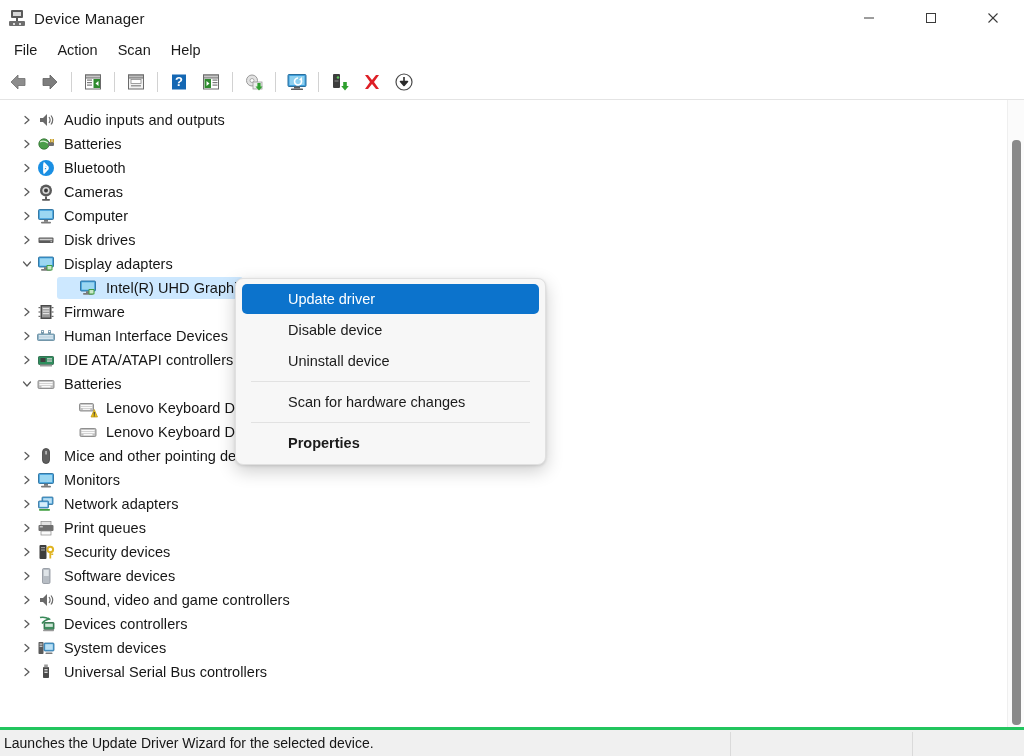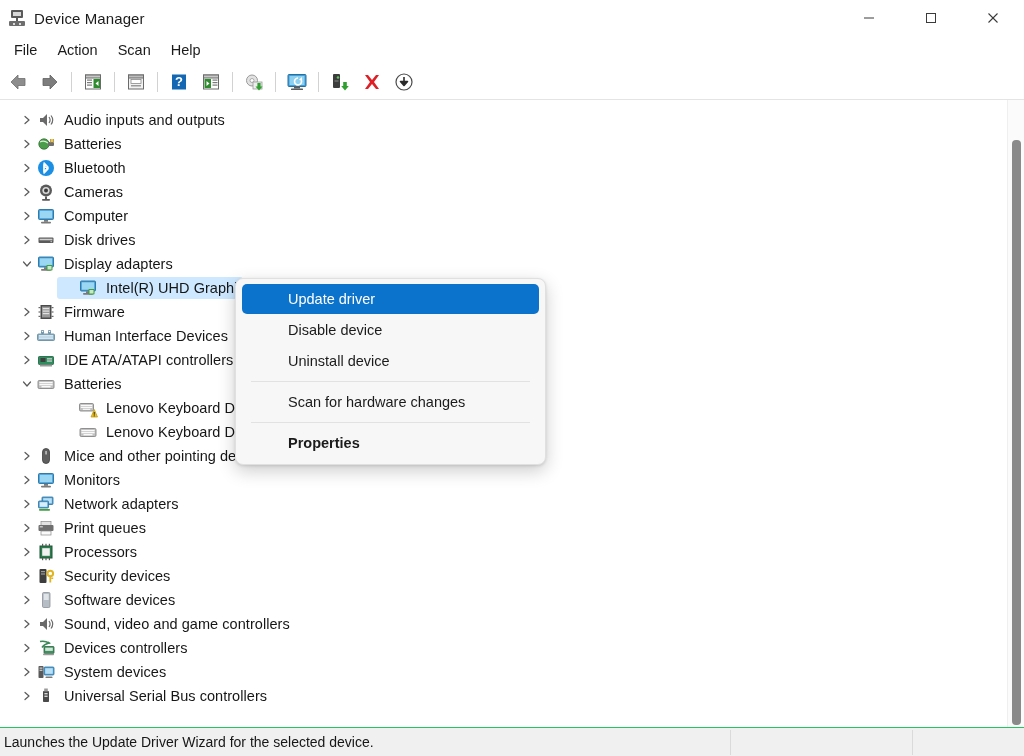--- a/index.html
+++ b/index.html
@@ -204,21 +204,21 @@
     background: #e2e2e2;
     margin: 5px 12px 5px 12px;
   }
 
   
   .statusbar {
     position: absolute;
     left: 0; bottom: 0;
     width: 1024px; height: 29px;
     background: #f0f0f0;
-    border-top: 1px solid #22c55e;
+    border-top: 3px solid #22c55e;
     display: flex; align-items: center;
   }
   .status-text {
     font-size: 14px; color: #161616;
     padding-left: 4px;
     white-space: nowrap;
   }
   .status-div {
     position: absolute;
     top: 2px;
@@ -711,42 +711,20 @@
         </div>
         <div class="row level0">
           <div class="cell">
             <div class="chev">
               <svg width="10" height="10" viewBox="0 0 10 10">
                 <path d="M3 1.5 L7 5 L3 8.5" fill="none" stroke="currentColor" stroke-width="1.2" stroke-linecap="round" stroke-linejoin="round"></path>
               </svg>
             </div>
             <div class="ico">
               <svg width="20" height="20" viewBox="0 0 20 20">
-                <rect x="4" y="4" width="12" height="12" fill="#2e7d4f" stroke="#1d5434" stroke-width="1"></rect>
-                <rect x="6.2" y="6.2" width="7.6" height="7.6" fill="#f2f2f2"></rect>
-                <rect x="6" y="1.8" width="1.2" height="2.2" fill="#5a5a5a"></rect>
-                <rect x="9.4" y="1.8" width="1.2" height="2.2" fill="#5a5a5a"></rect>
-                <rect x="12.8" y="1.8" width="1.2" height="2.2" fill="#5a5a5a"></rect>
-                <rect x="6" y="16" width="1.2" height="2.2" fill="#5a5a5a"></rect>
-                <rect x="9.4" y="16" width="1.2" height="2.2" fill="#5a5a5a"></rect>
-                <rect x="12.8" y="16" width="1.2" height="2.2" fill="#5a5a5a"></rect>
-              </svg>
-            </div>
-            <div class="label">Processors</div>
-          </div>
-        </div>
-        <div class="row level0">
-          <div class="cell">
-            <div class="chev">
-              <svg width="10" height="10" viewBox="0 0 10 10">
-                <path d="M3 1.5 L7 5 L3 8.5" fill="none" stroke="currentColor" stroke-width="1.2" stroke-linecap="round" stroke-linejoin="round"></path>
-              </svg>
-            </div>
-            <div class="ico">
-              <svg width="20" height="20" viewBox="0 0 20 20">
                 <rect x="3.5" y="3" width="7" height="14" rx="1" fill="#3d3d3d"></rect>
                 <rect x="5" y="5" width="4" height="1.2" fill="#9a9a9a"></rect>
                 <rect x="5" y="7.4" width="4" height="1.2" fill="#9a9a9a"></rect>
                 <circle cx="14.3" cy="7.5" r="2.8" fill="none" stroke="#e0b423" stroke-width="2"></circle>
                 <rect x="13.4" y="9.5" width="1.8" height="7" fill="#e0b423"></rect>
                 <rect x="15.2" y="11.5" width="2" height="1.5" fill="#e0b423"></rect>
               </svg>
             </div>
             <div class="label">Security devices</div>
           </div>

